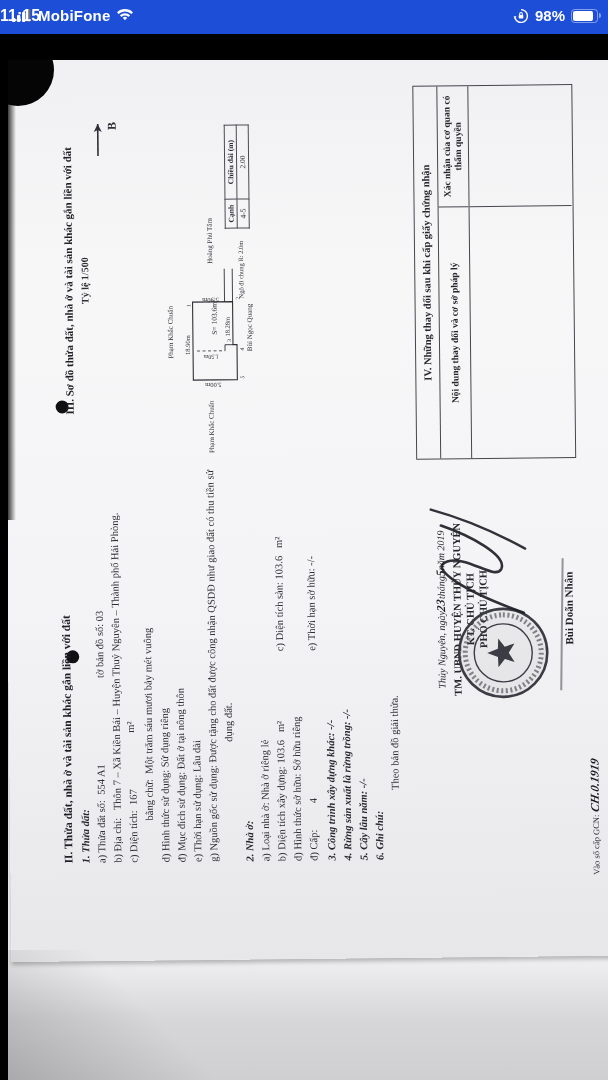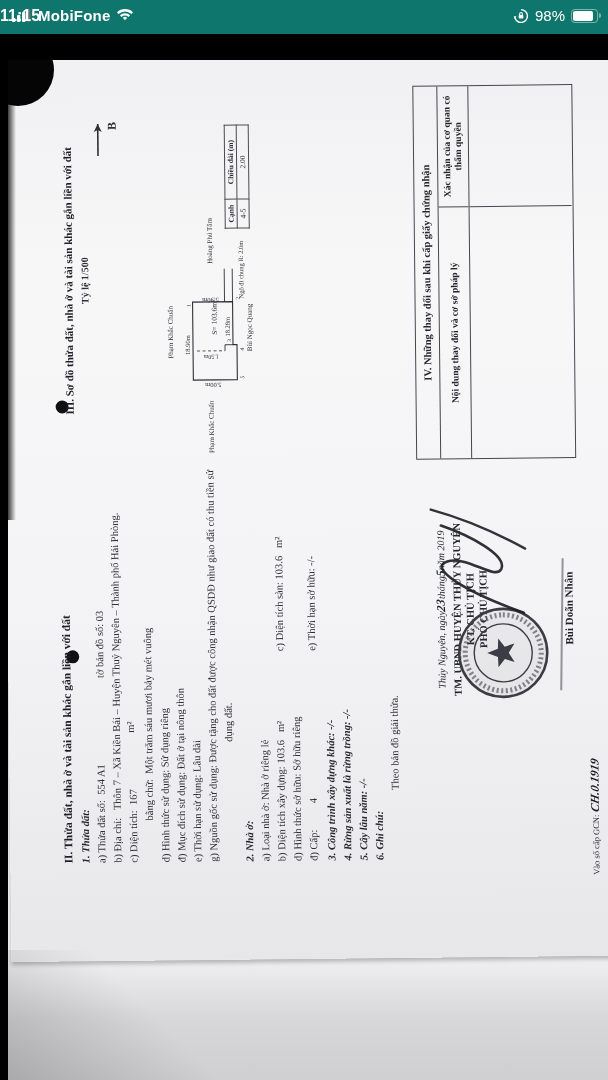--- a/index.html
+++ b/index.html
@@ -1,26 +1,26 @@
 <!DOCTYPE html>
 <html><head>
 <meta charset="utf-8">
 <style>
   html,body{margin:0;padding:0;background:#000;}
   body{width:608px;height:1080px;position:relative;overflow:hidden;
        font-family:"Liberation Serif", serif;-webkit-font-smoothing:antialiased;}
 
   
-  .statusbar{position:absolute;left:0;top:0;width:608px;height:34px;background:#0f766e;
+  .statusbar{position:absolute;left:0;top:0;width:608px;height:34px;background:#1d4ed8;
              color:#fff;font-family:"Liberation Sans", sans-serif;z-index:50;}
   .sb-left{position:absolute;left:12px;top:7px;display:flex;align-items:center;gap:6px;}
   .sb-carrier{font-size:15px;font-weight:600;letter-spacing:.2px;}
   .sb-time{position:absolute;left:0;right:0;top:7px;text-align:left;font-size:16px;font-weight:700;}
   .sb-right{position:absolute;right:10px;top:7px;display:flex;align-items:center;gap:6px;}
-  .sb-batt-pct{font-size:15px;font-weight:400;}
+  .sb-batt-pct{font-size:15px;font-weight:700;}
   .batt{position:relative;width:25px;height:12px;border:1px solid rgba(255,255,255,.45);
         border-radius:3.5px;}
   .batt .lvl{position:absolute;left:1px;top:1px;bottom:1px;width:20px;background:#fff;border-radius:2px;}
   .batt .tip{position:absolute;right:-4px;top:3.5px;width:2.5px;height:5px;background:rgba(255,255,255,.45);
              border-radius:0 2px 2px 0;}
 
   
   .photo{position:absolute;left:8px;top:60px;width:600px;height:1020px;overflow:hidden;
          background:linear-gradient(180deg,#ececee 0%,#f0f0f2 88%,#d7d7da 94%,#cfcfd2 100%);}
   .photo .edge-shadow{position:absolute;left:0;top:0;width:8px;height:460px;

